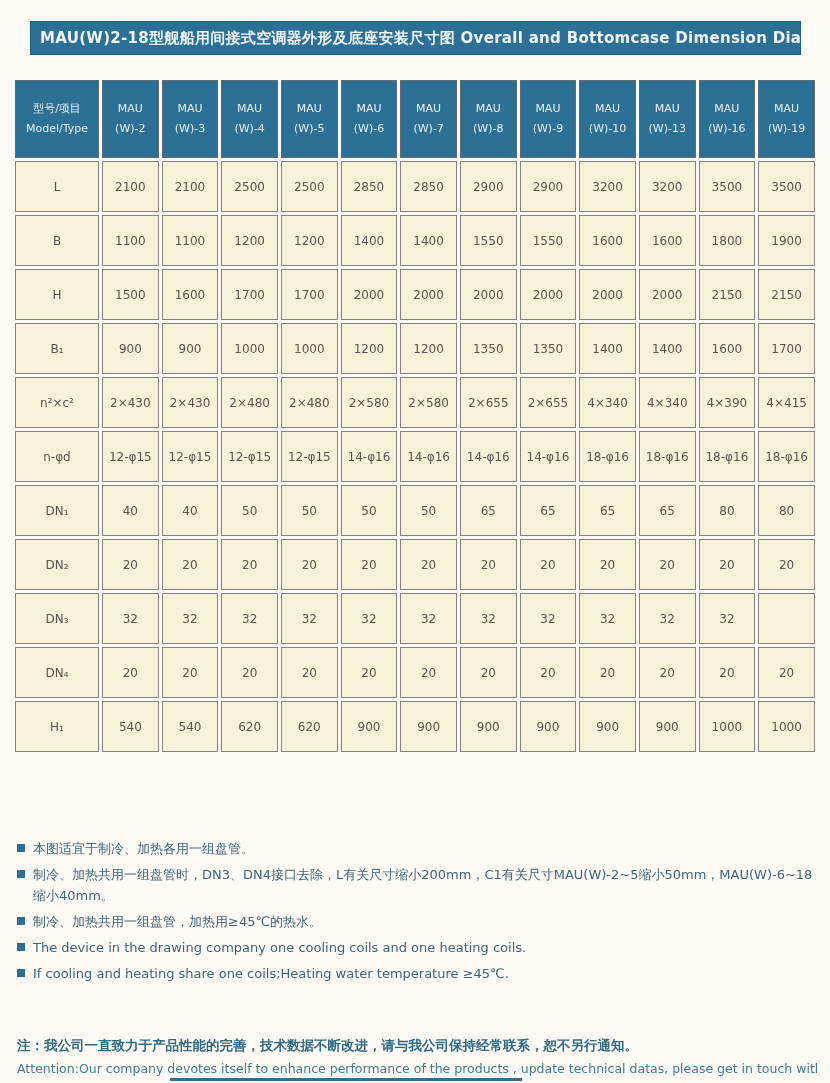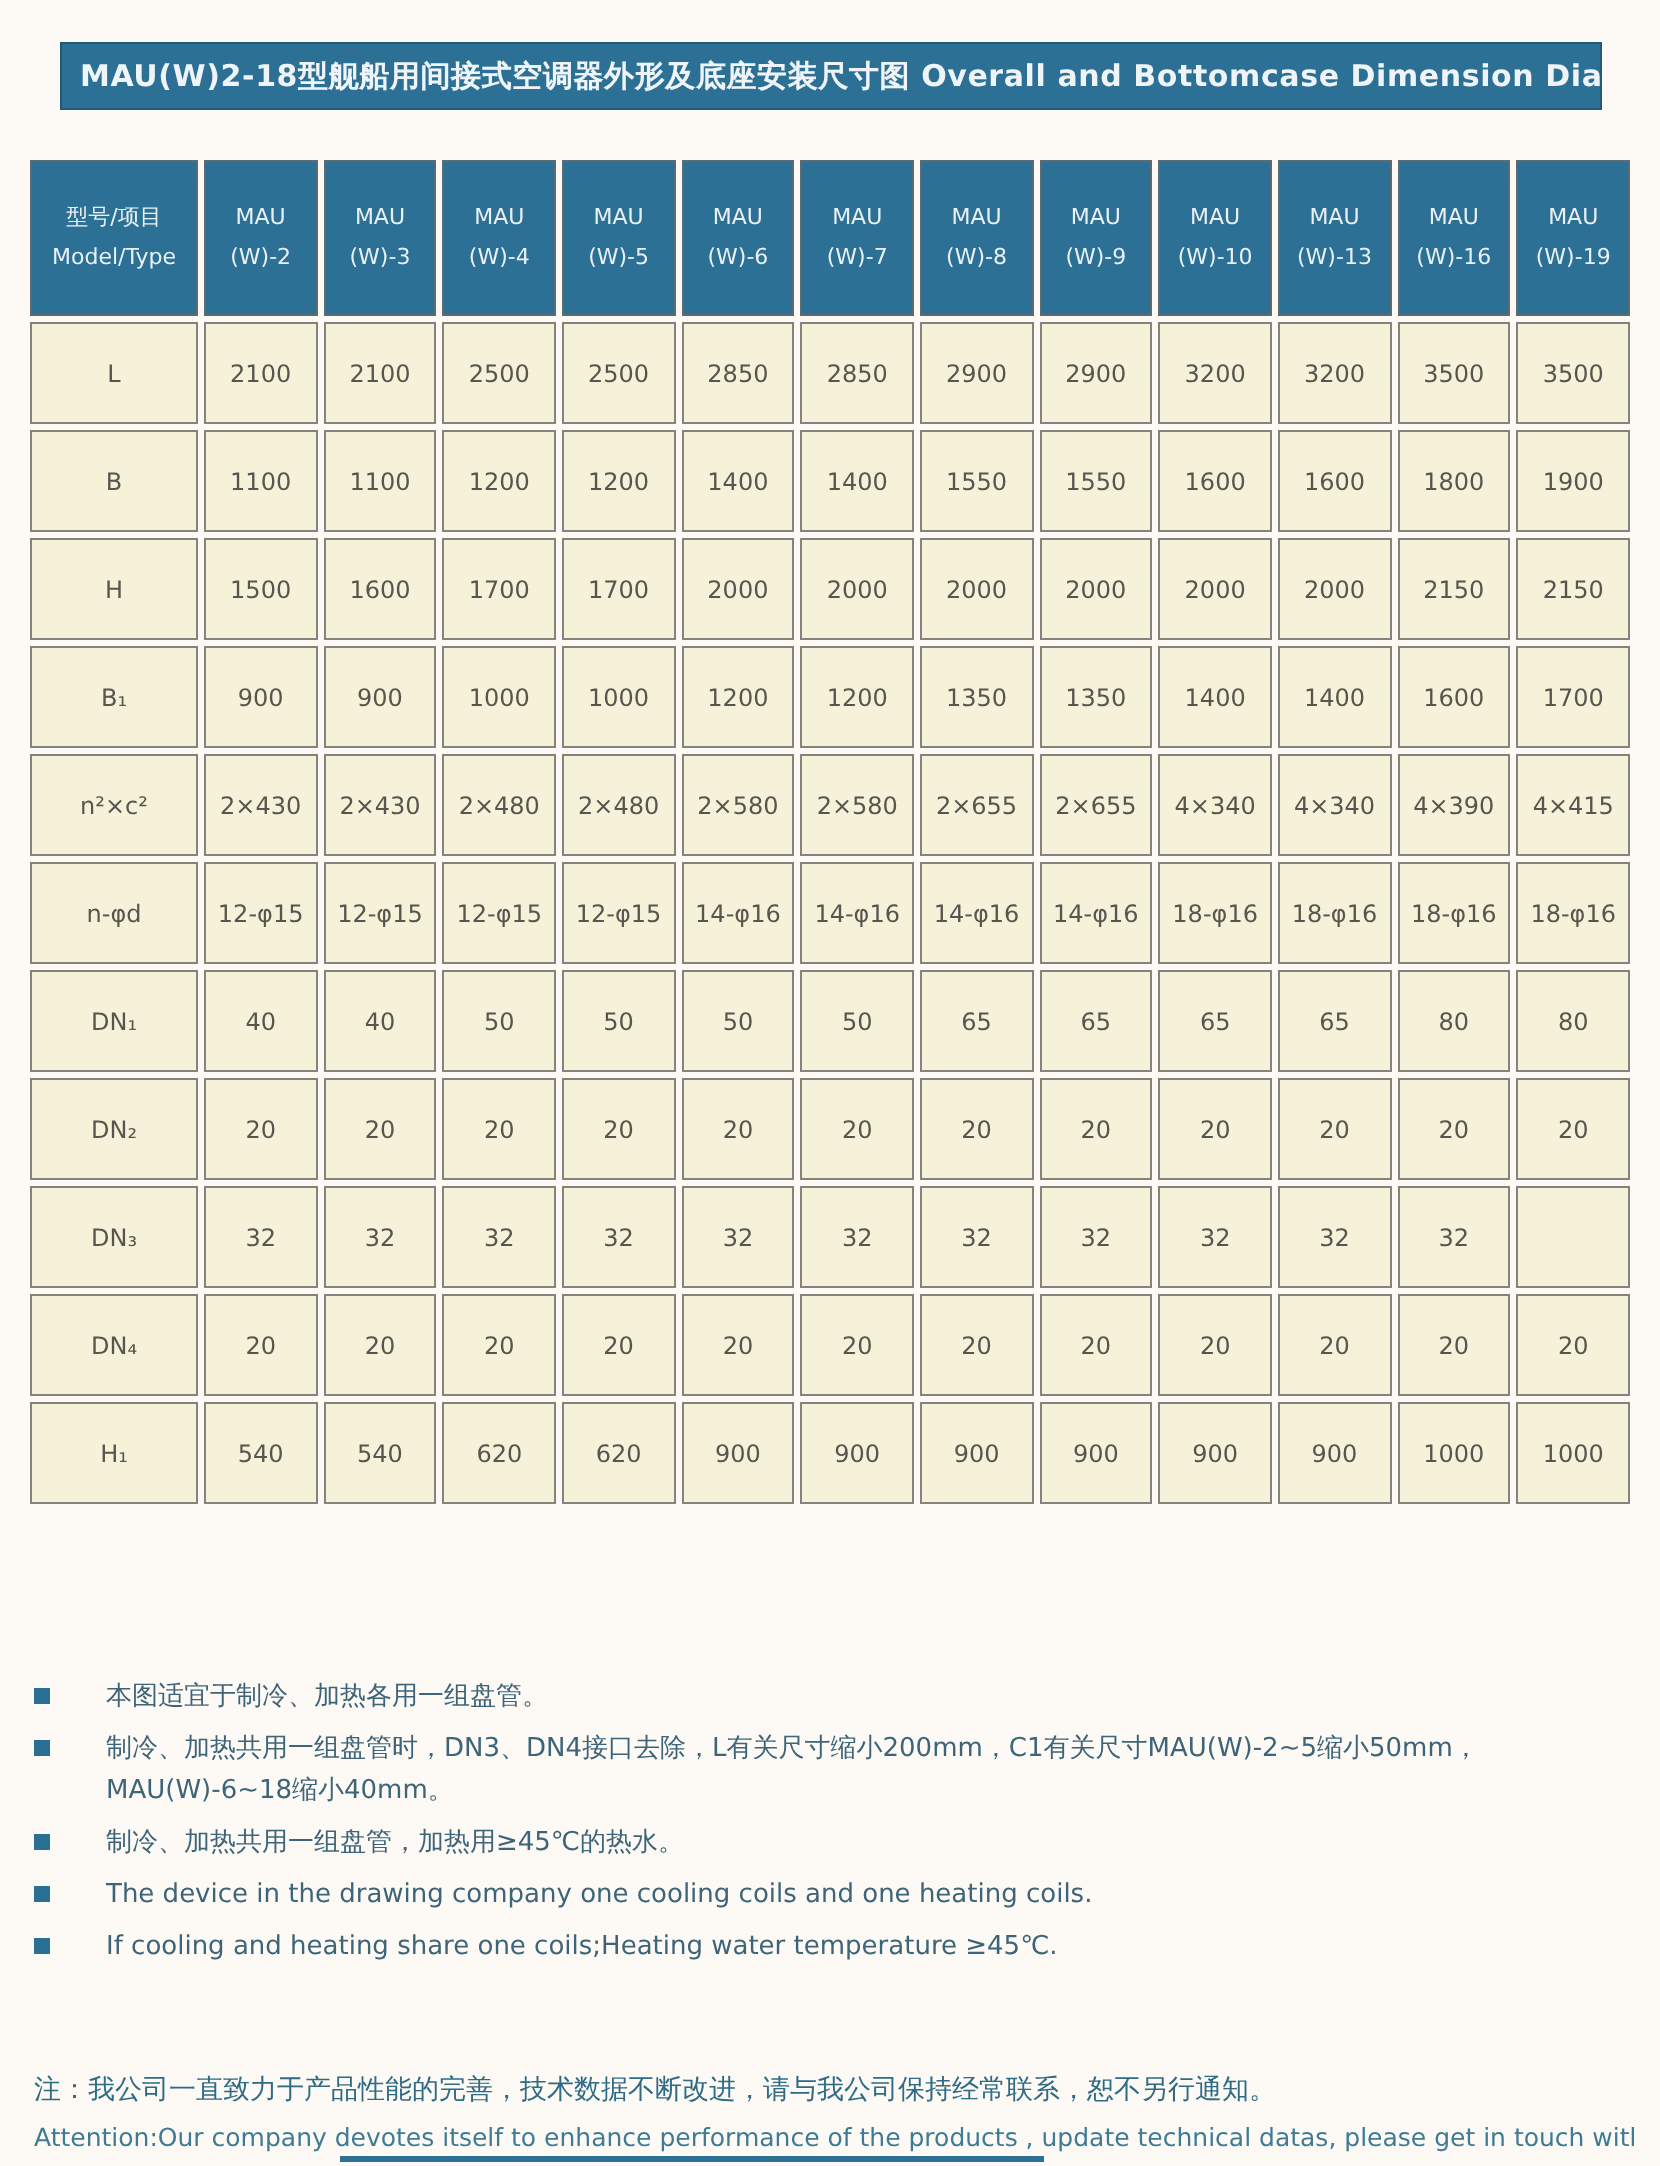--- a/index.html
+++ b/index.html
@@ -39,26 +39,26 @@
   }
   .note {
     display:flex; align-items:flex-start;
     margin-bottom:5px;
     color:#3d6478; font-size:13px; line-height:1.62;
   }
   .note .bullet {
     flex:0 0 auto; width:8px; height:8px; background:#2b6f95;
     margin:6px 8px 0 0;
   }
-  .note .txt { flex:1 1 auto;margin-left:20px; }
+  .note .txt { flex:1 1 auto; }
   .footer {
     position:absolute; left:17px; top:1036px; width:800px;
   }
   .footer-cn {
-    color:#2f6b85; font-size:13.5px; font-weight:normal; line-height:1.4;
+    color:#2f6b85; font-size:13.5px; font-weight:bold; line-height:1.4;
   }
   .footer-en {
     margin-top:5px; color:#3f7b94; font-size:12.5px; line-height:1.4;
     white-space:nowrap; overflow:hidden;
   }
   .bottom-rule {
     position:absolute; left:170px; top:1078px; width:352px; height:3px;
     background:#2d7096;
   }
 </style>

